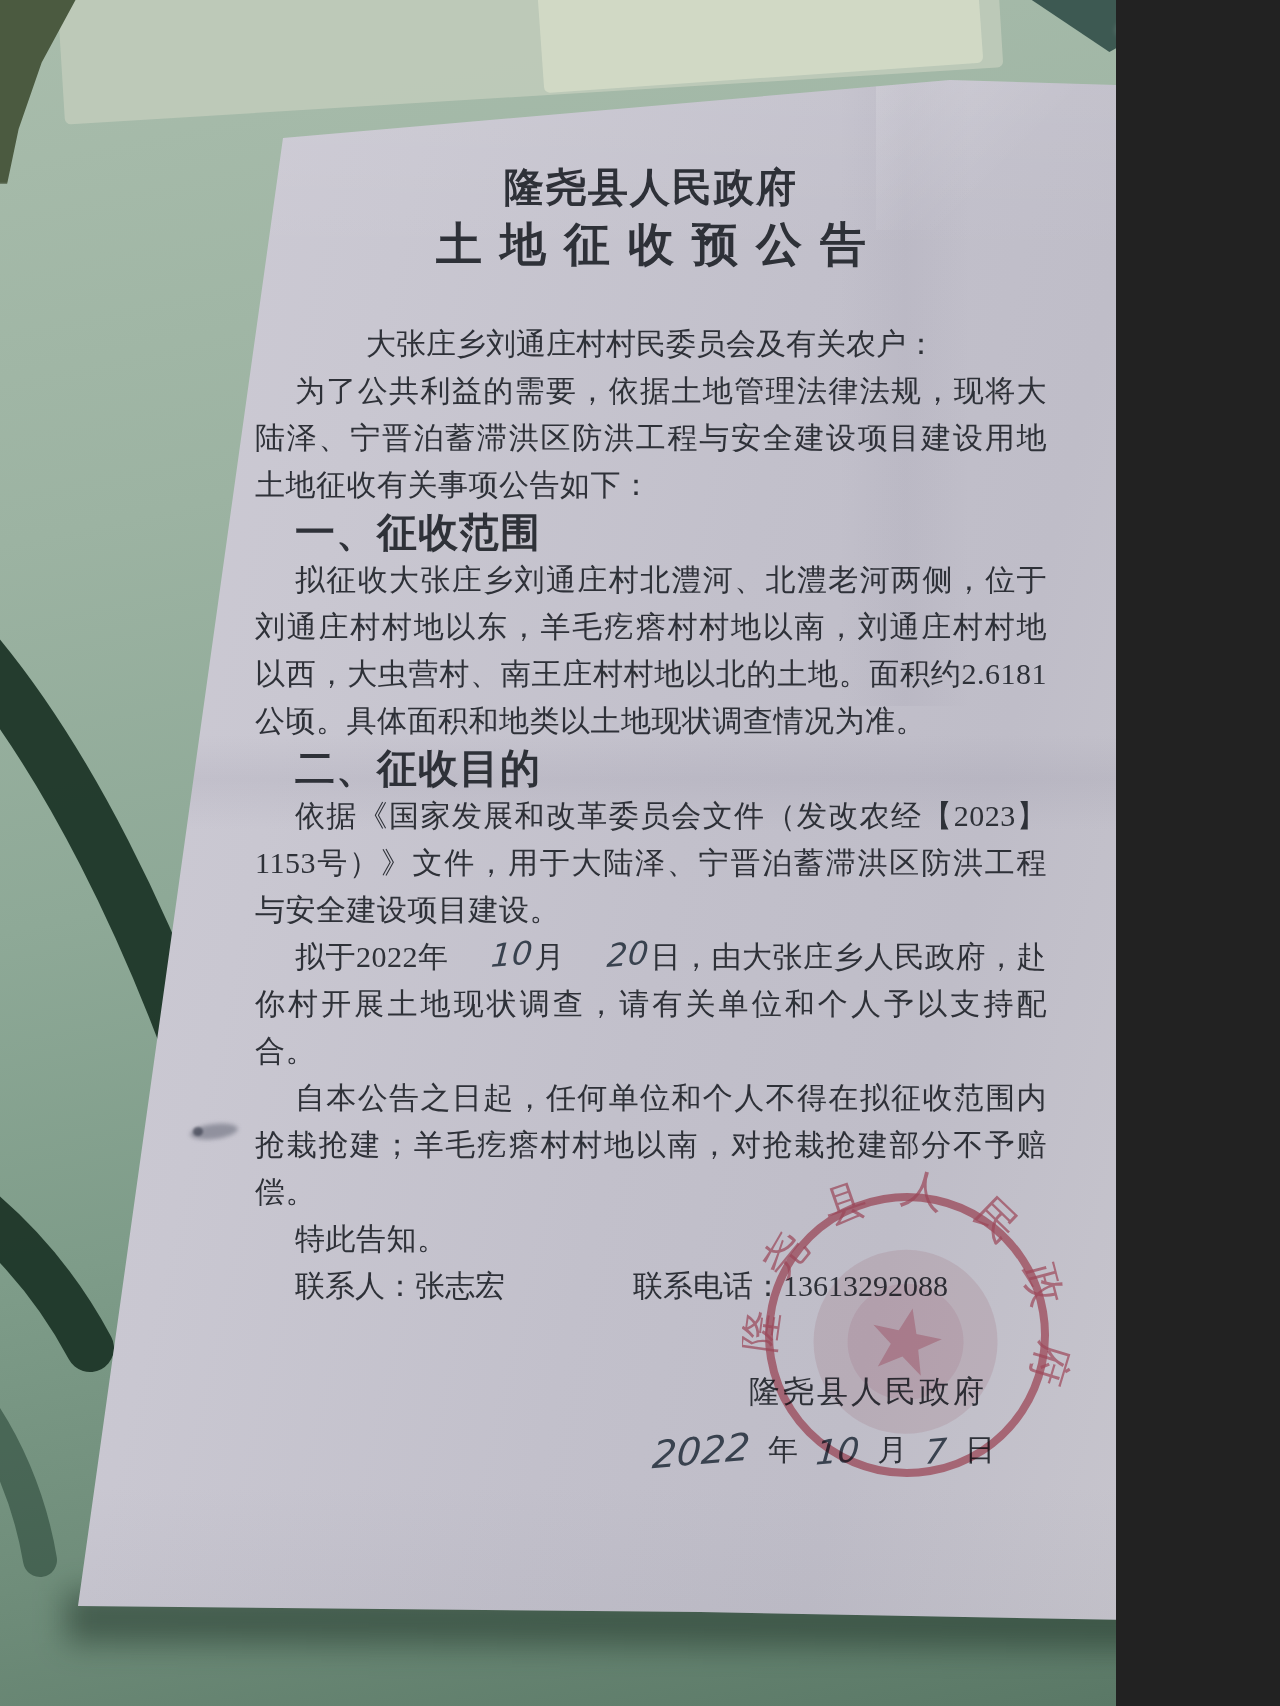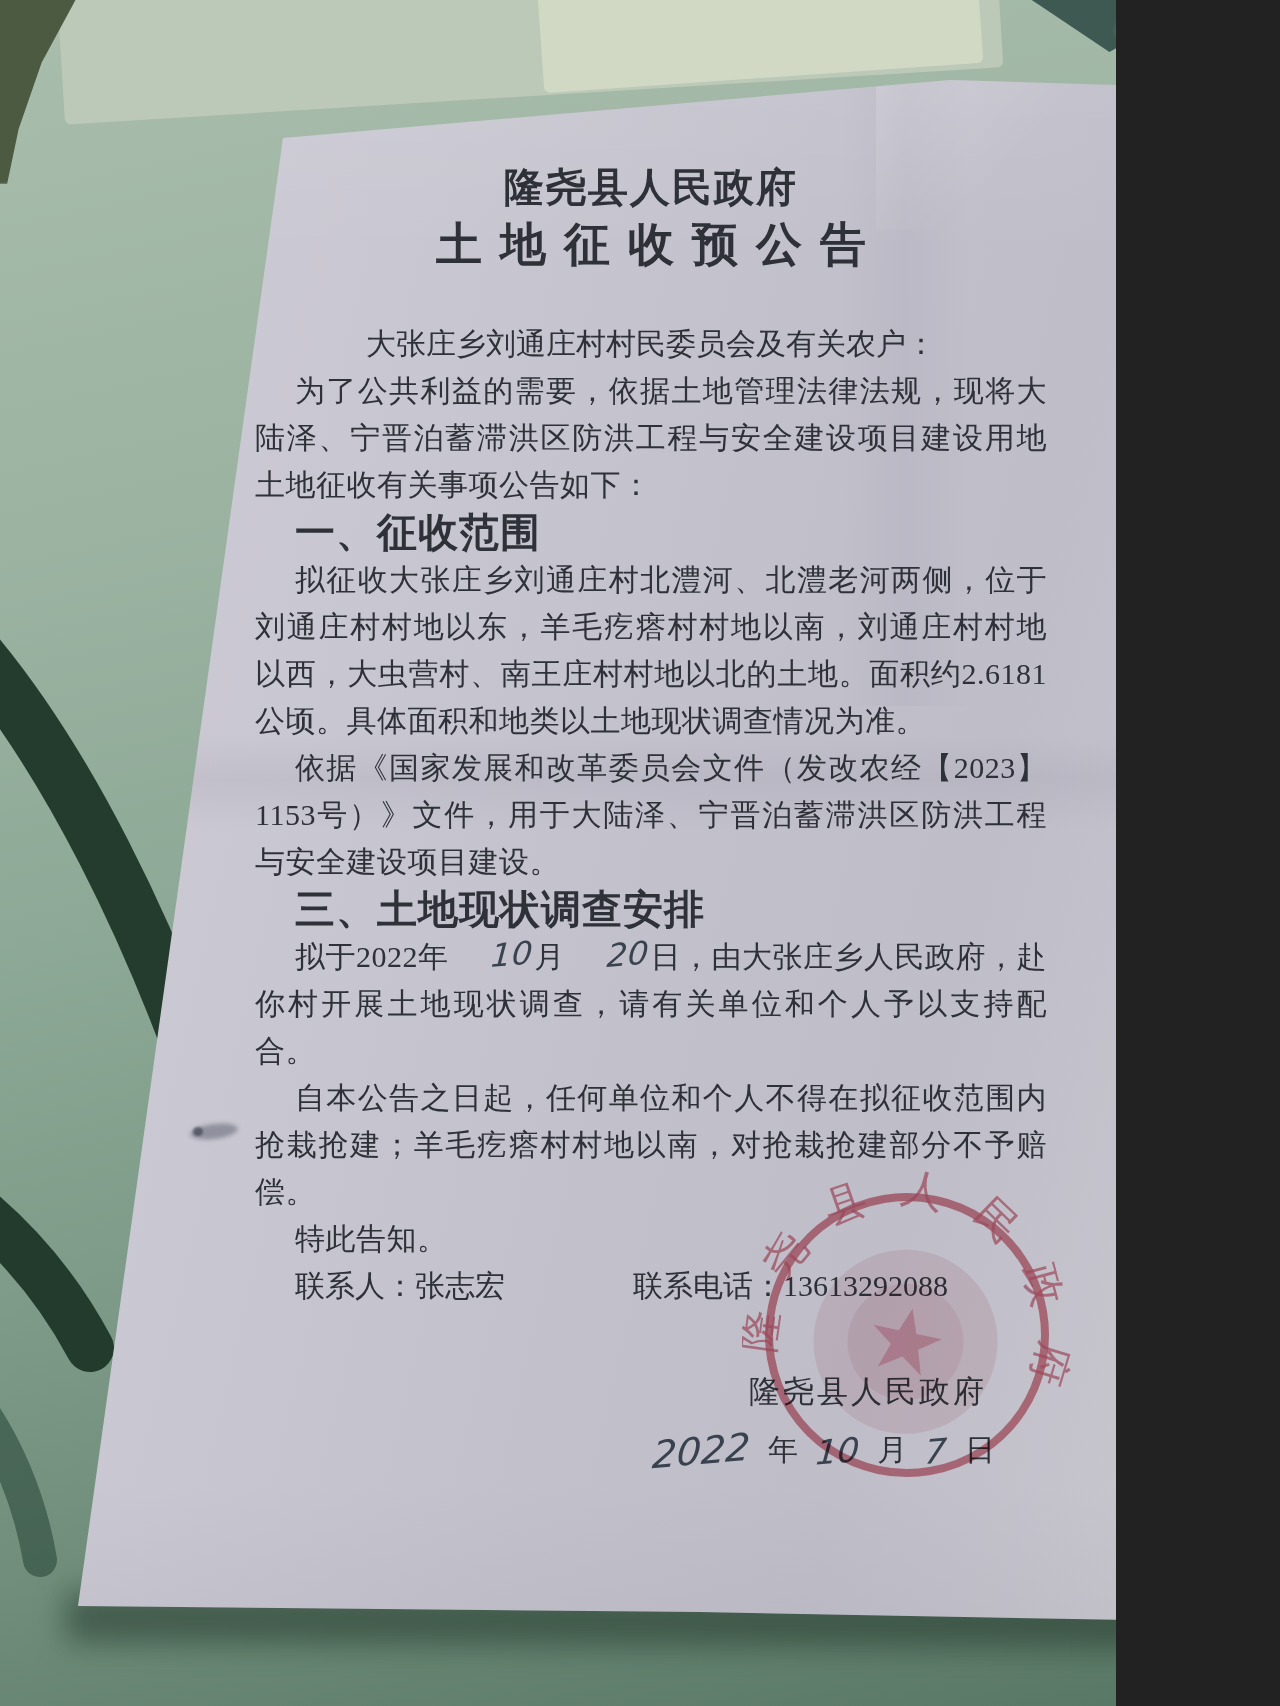--- a/index.html
+++ b/index.html
@@ -138,23 +138,23 @@
       <p class="t1">隆尧县人民政府</p>
       <p class="t2">土地征收预公告</p>
 
       <p class="salutation">大张庄乡刘通庄村村民委员会及有关农户：</p>
 
       <p class="para">为了公共利益的需要，依据土地管理法律法规，现将大陆泽、宁晋泊蓄滞洪区防洪工程与安全建设项目建设用地土地征收有关事项公告如下：</p>
 
       <p class="heading">一、征收范围</p>
       <p class="para">拟征收大张庄乡刘通庄村北澧河、北澧老河两侧，位于刘通庄村村地以东，羊毛疙瘩村村地以南，刘通庄村村地以西，大虫营村、南王庄村村地以北的土地。面积约2.6181公顷。具体面积和地类以土地现状调查情况为准。</p>
 
+      <p class="heading">二、征收目的</p>
       <p class="para">依据《国家发展和改革委员会文件（发改农经【2023】1153号）》文件，用于大陆泽、宁晋泊蓄滞洪区防洪工程与安全建设项目建设。</p>
 
-      <p class="heading">三、土地现状调查安排</p>
       <p class="para"><span>拟于2022年</span><span class="hand">10</span><span>月</span><span class="hand">20</span><span>日，由大张庄乡人民政府，赴你村开展土地现状调查，请有关单位和个人予以支持配合。</span></p>
 
       <p class="para">自本公告之日起，任何单位和个人不得在拟征收范围内抢栽抢建；羊毛疙瘩村村地以南，对抢栽抢建部分不予赔偿。</p>
 
       <p class="para">特此告知。</p>
 
       <p class="contact-line"><span>联系人：</span><span>张志宏</span><span class="contact-phone">联系电话：</span><span>13613292088</span></p>
 
       <p class="signature">隆尧县人民政府</p>
 

